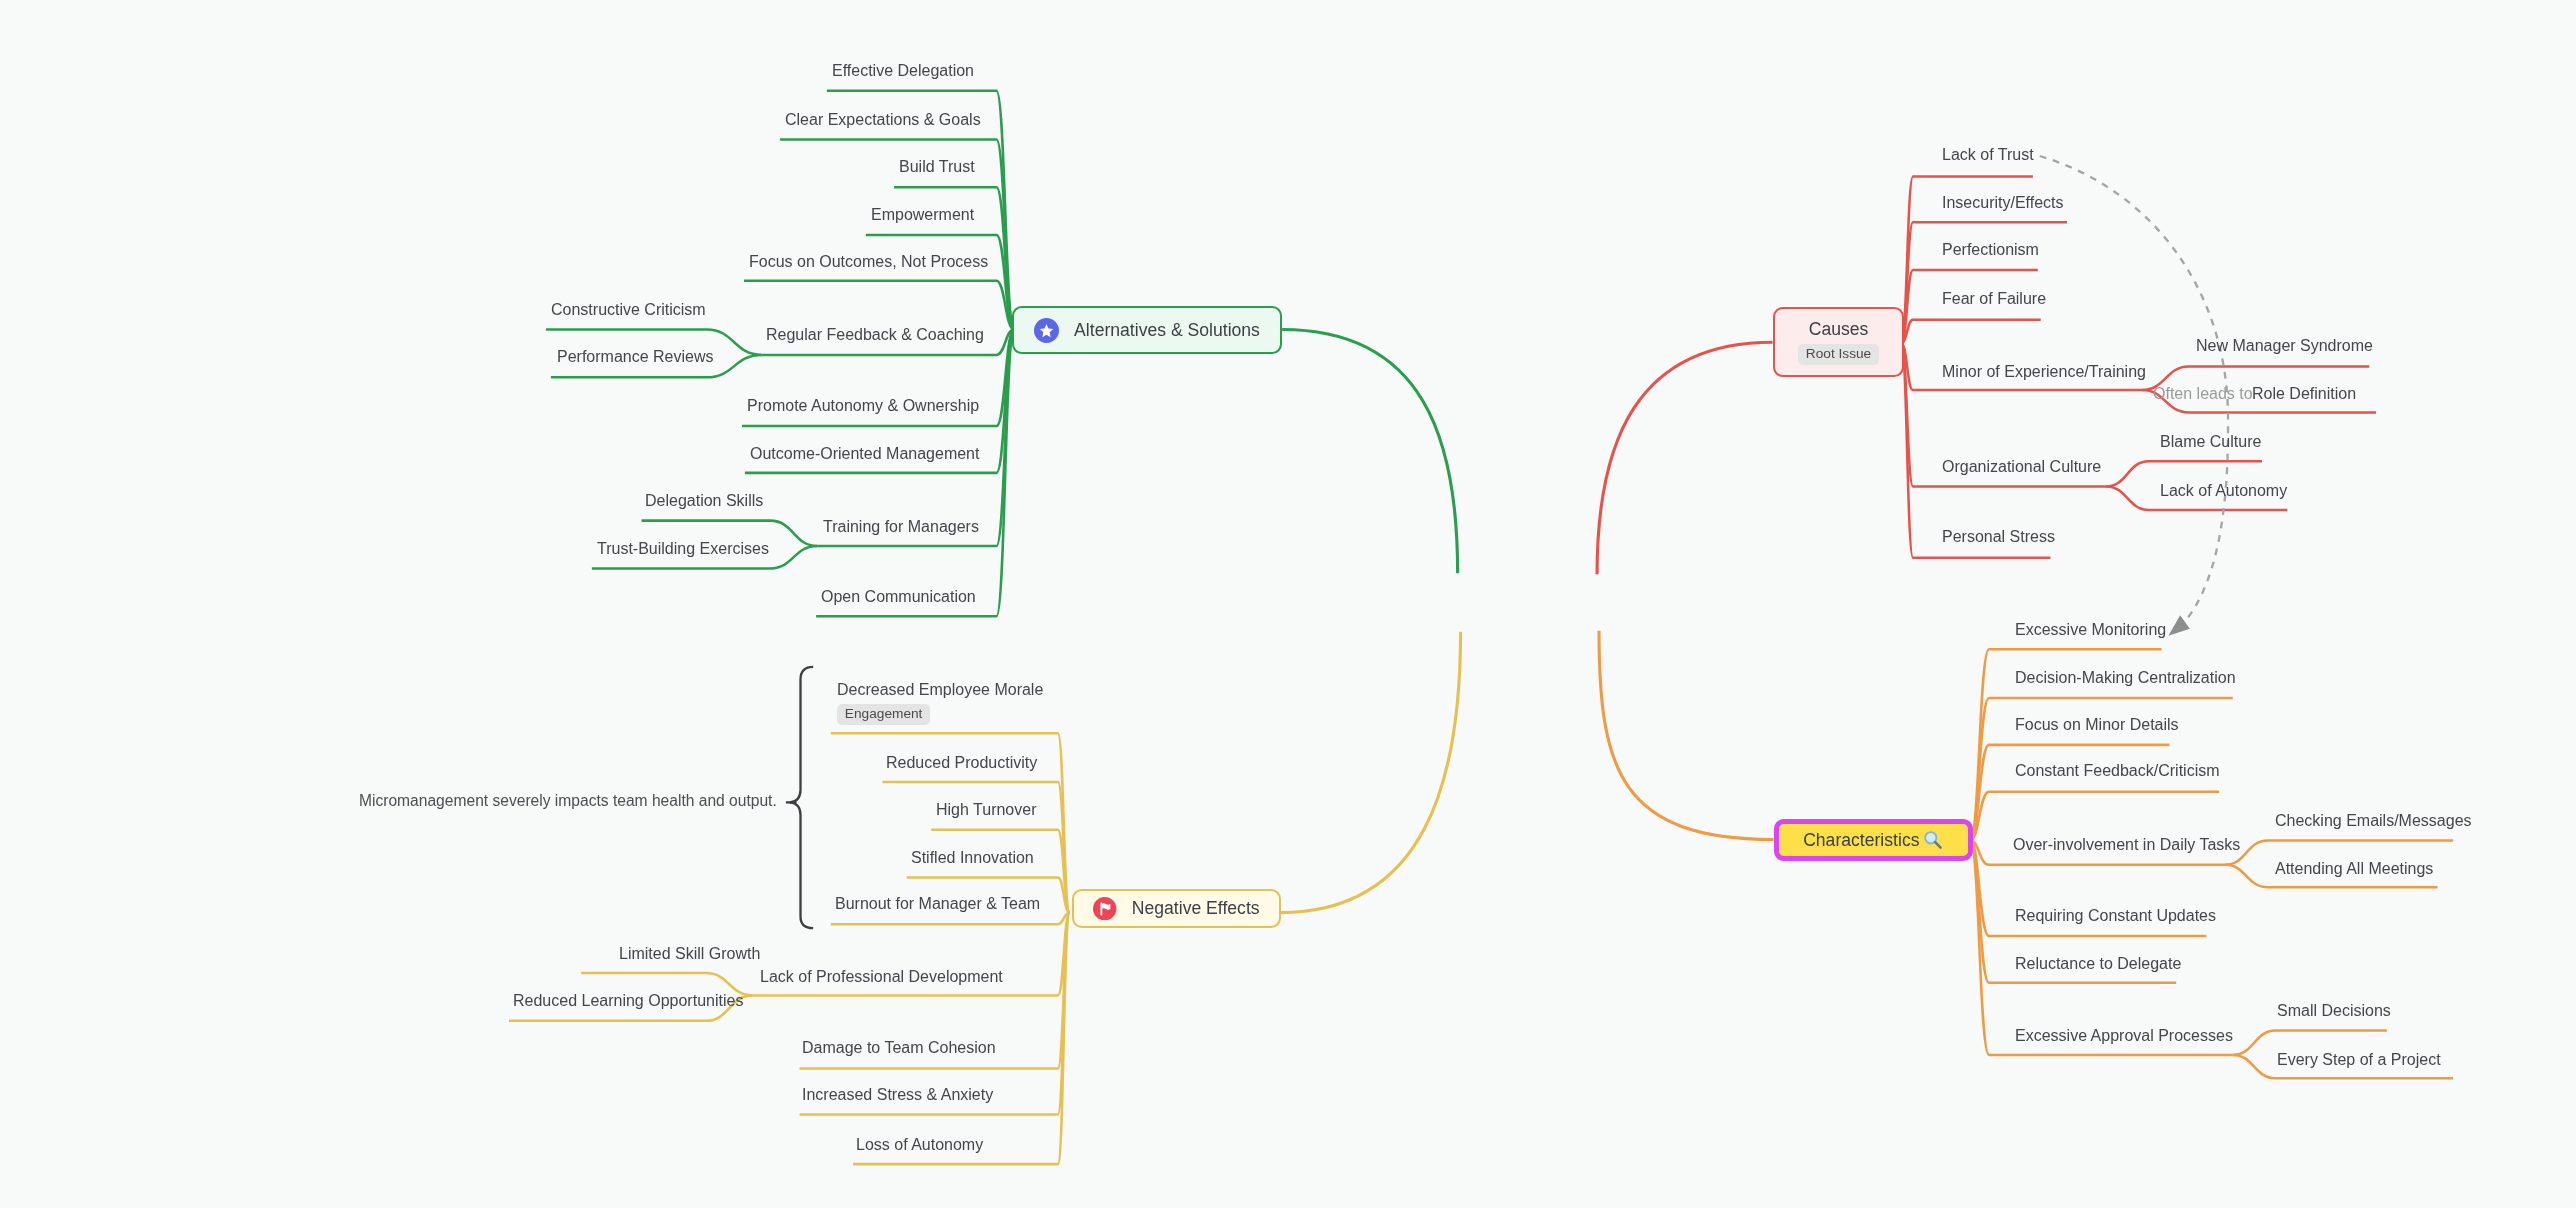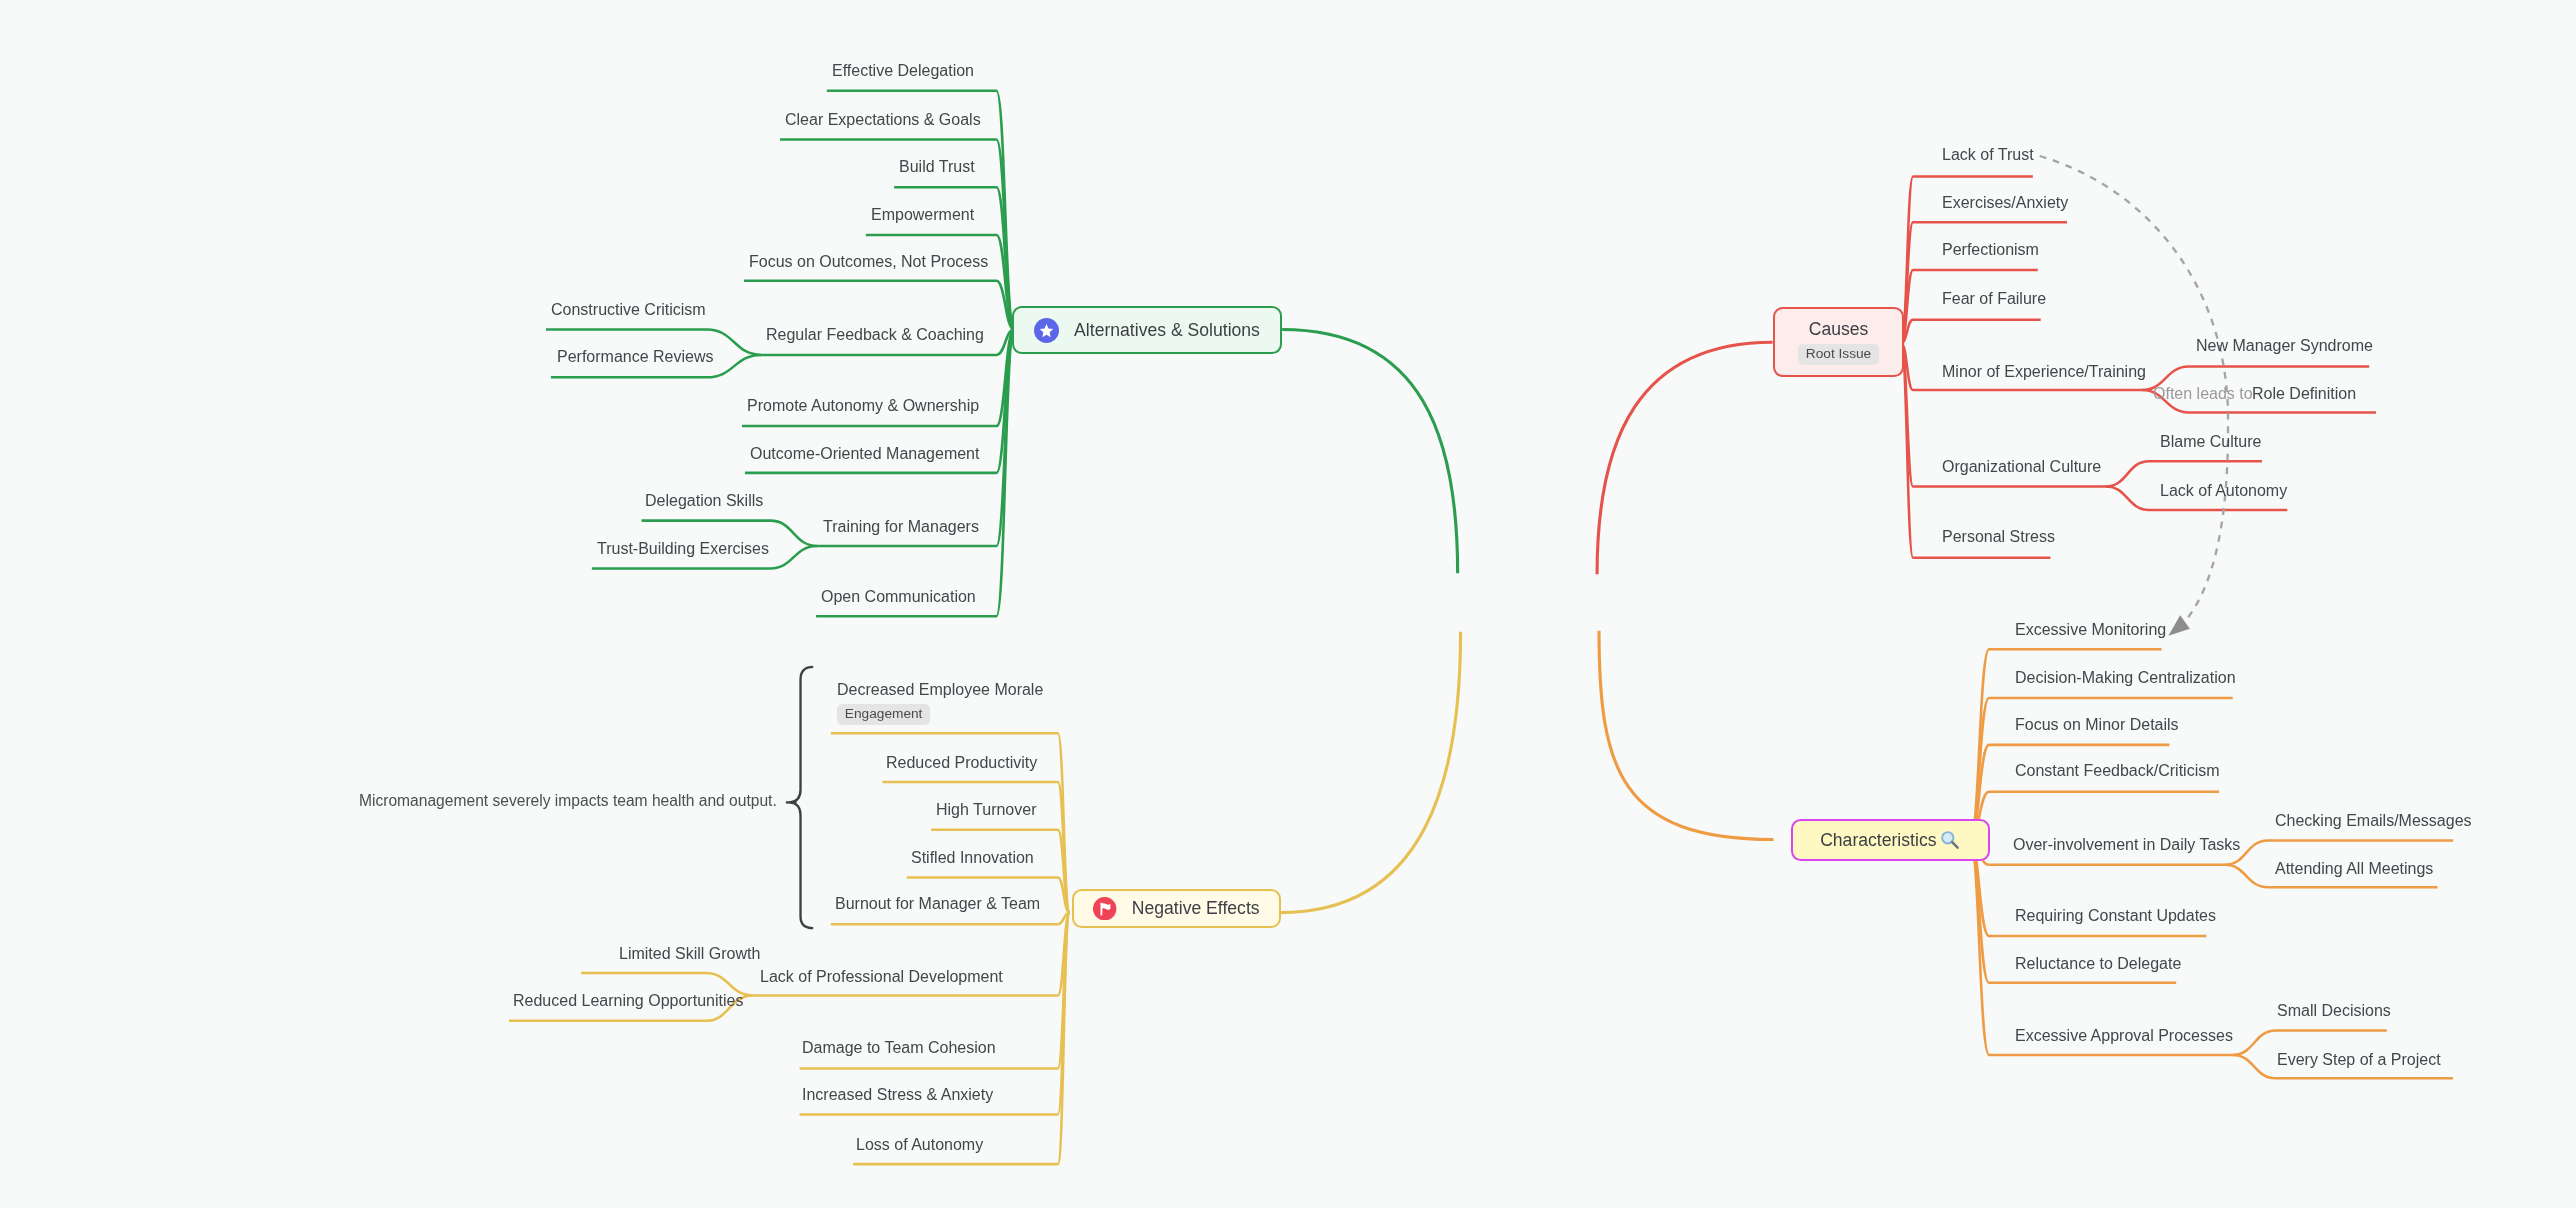--- a/index.html
+++ b/index.html
@@ -135,21 +135,21 @@
     </svg>
   </span>
   <span>Alternatives &amp; Solutions</span>
 </div>
 
 <div class="node causes" style="left:1773px;top:307px;width:131px;height:70px;background:#fdecec;border:2px solid #e5534b;">
   <span>Causes</span>
   <span class="badge">Root Issue</span>
 </div>
 
-<div class="node" style="left:1774px;top:819px;width:199px;height:42px;background:#fef9c3;border:2px solid #d946ef;gap:2.9px;margin-left:17px;">
+<div class="node" style="left:1774px;top:819px;width:199px;height:42px;background:#fde047;border:5px solid #d946ef;gap:2.9px;">
   <span>Characteristics</span>
   <span class="icon">
     <svg width="21.5" height="21.5" viewBox="0 0 22 22">
       <circle cx="9" cy="9" r="5.8" fill="#d6eaf7" stroke="#85b6d8" stroke-width="2"></circle>
       <line x1="13.5" y1="13.5" x2="19" y2="19" stroke="#6b7280" stroke-width="2.6" stroke-linecap="round"></line>
     </svg>
   </span>
 </div>
 
 <div class="node" style="left:1072px;top:889px;width:209px;height:39px;background:#fffbe6;border:2px solid #e7c052;">
@@ -172,21 +172,21 @@
 <div class="lbl" style="left:551px;top:300px;">Constructive Criticism</div>
 <div class="lbl" style="left:557px;top:347px;">Performance Reviews</div>
 <div class="lbl" style="left:747px;top:396px;">Promote Autonomy &amp; Ownership</div>
 <div class="lbl" style="left:750px;top:444px;">Outcome-Oriented Management</div>
 <div class="lbl" style="left:823px;top:517px;">Training for Managers</div>
 <div class="lbl" style="left:645px;top:491px;">Delegation Skills</div>
 <div class="lbl" style="left:597px;top:539px;">Trust-Building Exercises</div>
 <div class="lbl" style="left:821px;top:587px;">Open Communication</div>
 
 <div class="lbl" style="left:1942px;top:145px;">Lack of Trust</div>
-<div class="lbl" style="left:1942px;top:193px;">Exercises/Anxiety</div>
+<div class="lbl" style="left:1942px;top:193px;">Insecurity/Effects</div>
 <div class="lbl" style="left:1942px;top:240px;">Perfectionism</div>
 <div class="lbl" style="left:1942px;top:289px;">Fear of Failure</div>
 <div class="lbl" style="left:1942px;top:362px;">Minor of Experience/Training</div>
 <div class="lbl" style="left:2196px;top:336px;">New Manager Syndrome</div>
 <div class="lbl" style="left:2252px;top:384px;">Role Definition</div>
 <div class="lbl" style="left:1942px;top:457px;">Organizational Culture</div>
 <div class="lbl" style="left:2160px;top:432px;">Blame Culture</div>
 <div class="lbl" style="left:2160px;top:481px;">Lack of Autonomy</div>
 <div class="lbl" style="left:1942px;top:527px;">Personal Stress</div>
 

